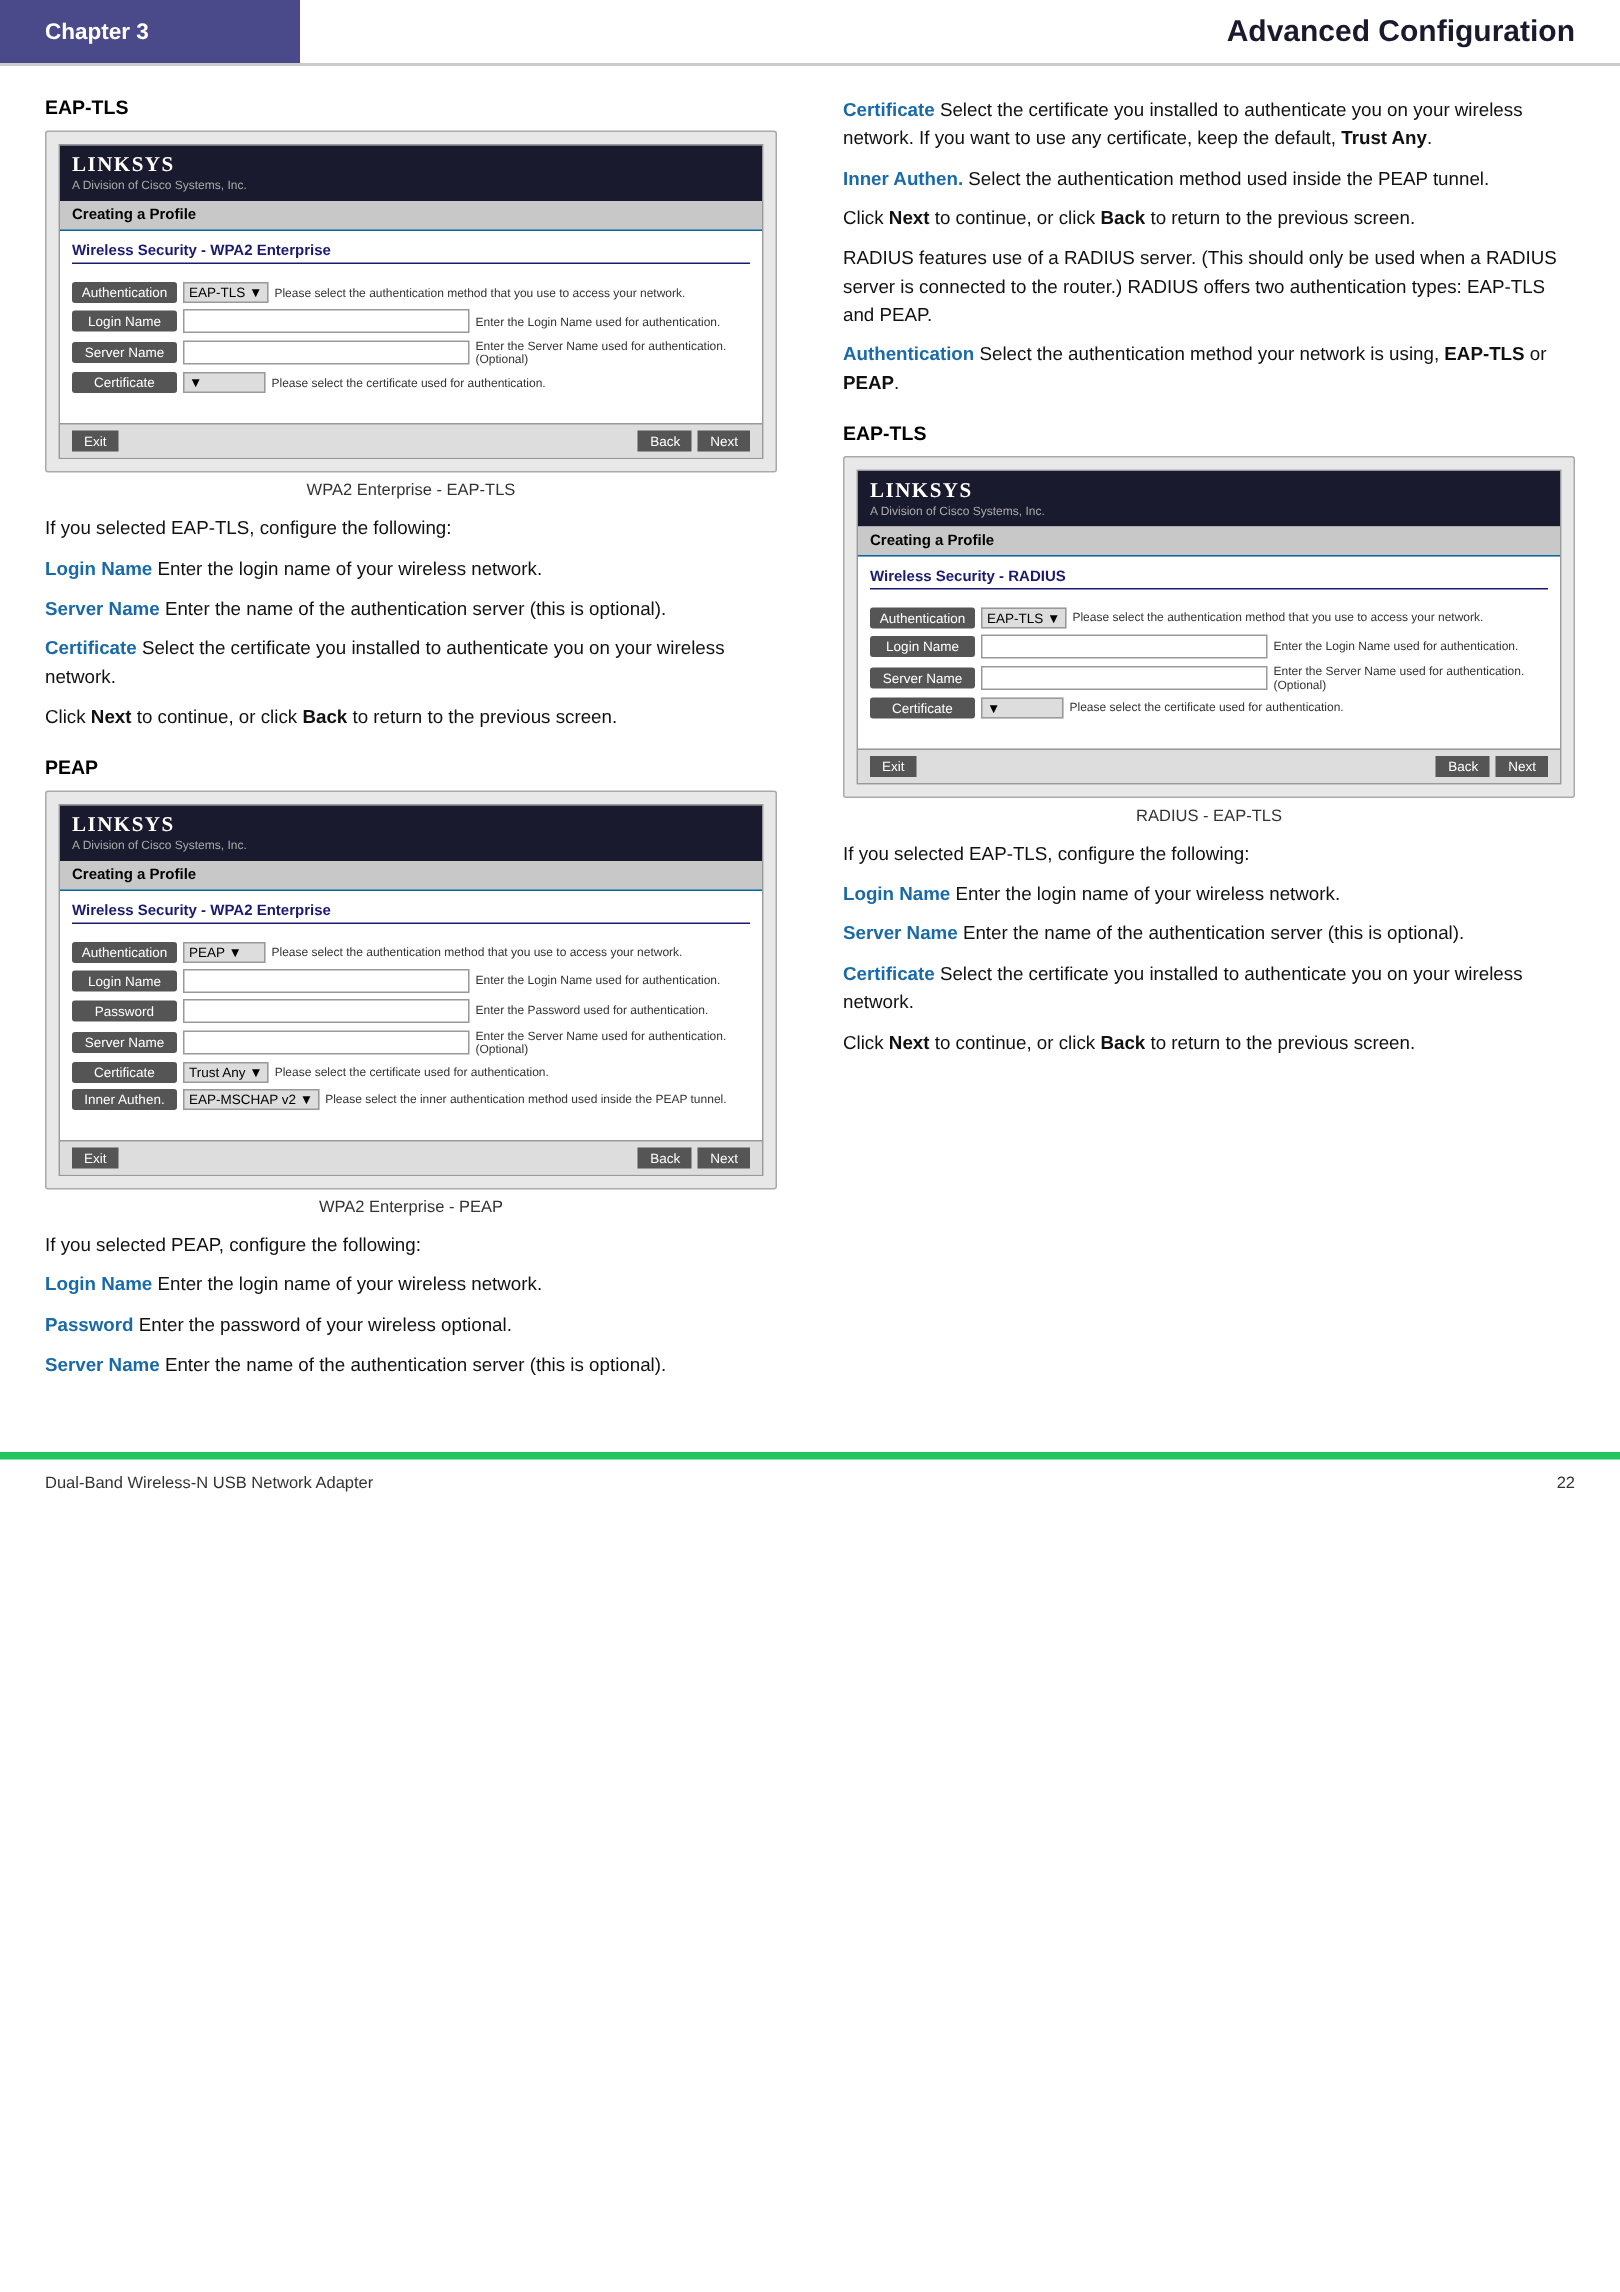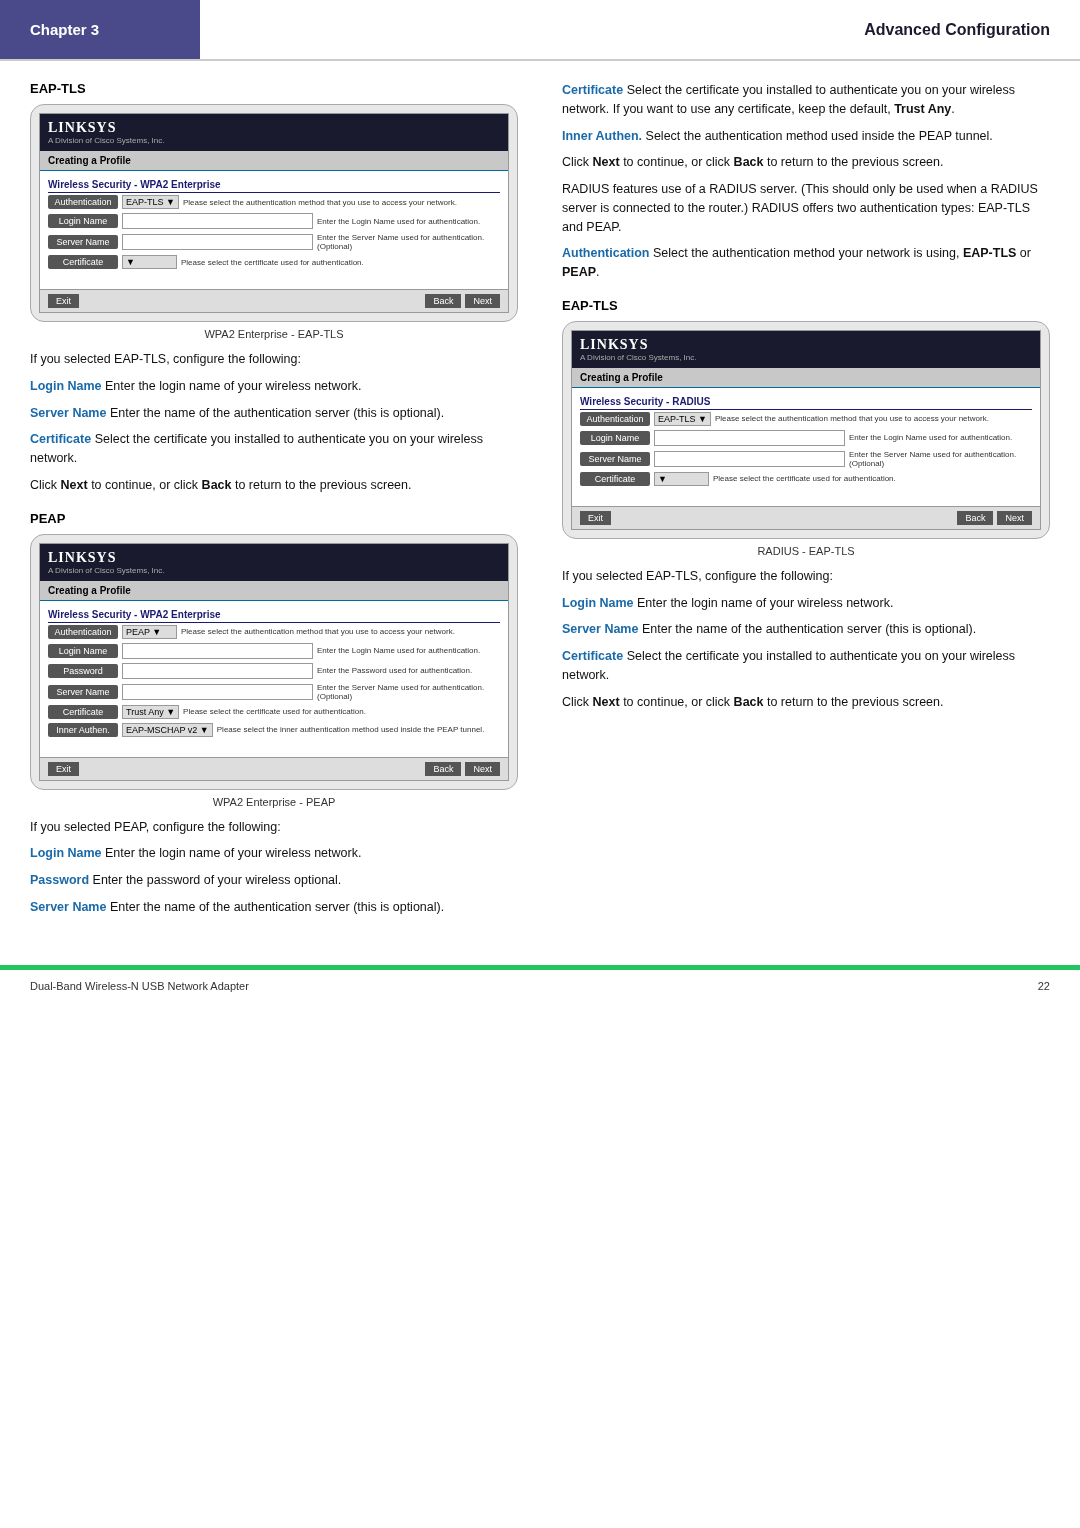--- a/index.html
+++ b/index.html
@@ -9,41 +9,41 @@
       background: #fff;
       width: 1080px;
       min-height: 1528px;
       color: #000;
     }
 
     
     .header {
       display: flex;
       align-items: stretch;
-      height: 61px;
+      height: 44px;
       background: #fff;
       border-bottom: 2px solid #ccc;
     }
     .header-chapter {
       background: #4a4a8a;
       color: #fff;
       font-weight: bold;
       font-size: 15px;
       padding: 0 30px;
       display: flex;
       align-items: center;
       min-width: 200px;
     }
     .header-title {
       flex: 1;
       display: flex;
       align-items: center;
       justify-content: flex-end;
       padding-right: 30px;
-      font-size: 16px;
+      font-size: 20px;
       font-weight: bold;
       color: #1a1a2e;
     }
 
     
     .content {
       display: flex;
       padding: 20px 30px;
       gap: 44px;
     }
@@ -66,21 +66,21 @@
     .section-label:first-child {
       margin-top: 0;
     }
 
     
     .screenshot-box {
       border: 1px solid #aaa;
       background: #e8e8e8;
       margin-bottom: 6px;
       padding: 8px;
-      border-radius: 14px;
+      border-radius: 2px;
     }
     .screenshot-caption {
       text-align: center;
       font-size: 11px;
       color: #333;
       margin-bottom: 10px;
     }
 
     
     .linksys-ui {
@@ -111,21 +111,21 @@
       font-size: 10px;
       font-weight: bold;
     }
     .linksys-body {
       padding: 8px;
     }
     .linksys-section-title {
       font-size: 10px;
       font-weight: bold;
       color: #1a1a6e;
-      margin-bottom: 2px;
+      margin-bottom: 12px;
       border-bottom: 1px solid #1a1a6e;
       padding-bottom: 2px;
     }
     .linksys-row {
       display: flex;
       align-items: center;
       margin-bottom: 4px;
       gap: 4px;
     }
     .linksys-label-btn {

